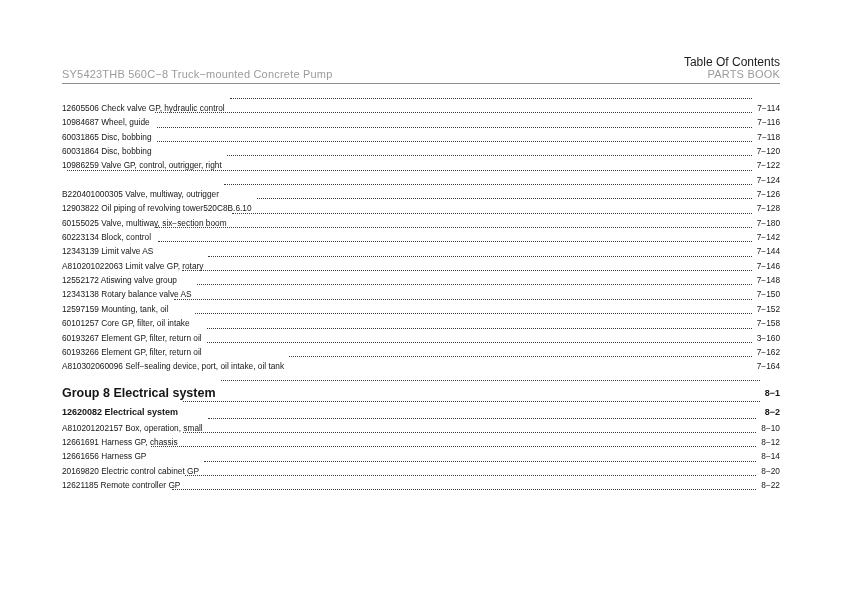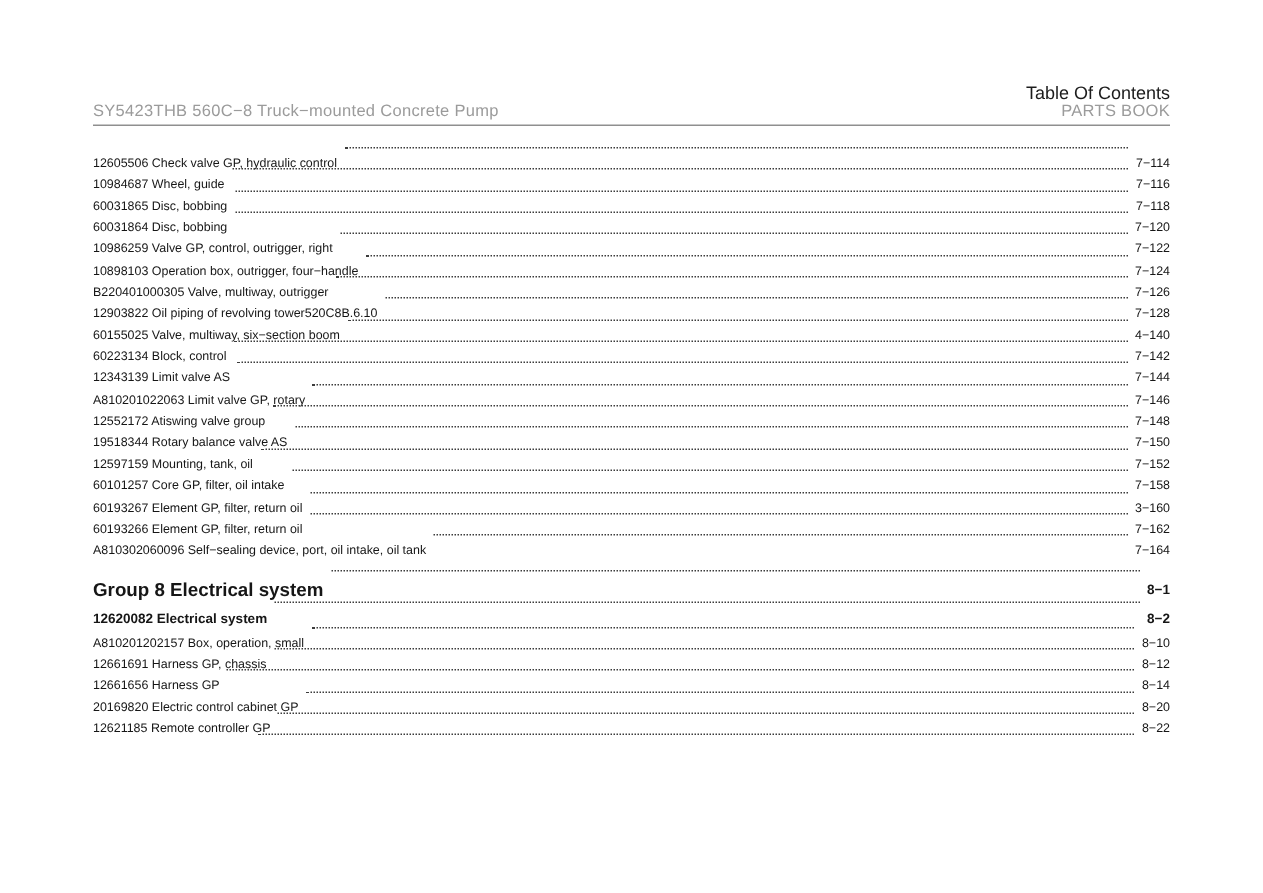--- a/index.html
+++ b/index.html
@@ -166,38 +166,37 @@
     <span class="lbl">60031864 Disc, bobbing</span>
     <span class="leader"></span>
     <span class="pg">7−120</span>
   </div>
         <div class="toc-row">
     <span class="lbl">10986259 Valve GP, control, outrigger, right</span>
     <span class="leader"></span>
     <span class="pg">7−122</span>
   </div>
         <div class="toc-row">
-    <span class="lbl">10898103 Operation box, outrigger, four−handle</span>
     <span class="leader"></span>
     <span class="pg">7−124</span>
   </div>
         <div class="toc-row">
     <span class="lbl">B220401000305 Valve, multiway, outrigger</span>
     <span class="leader"></span>
     <span class="pg">7−126</span>
   </div>
         <div class="toc-row">
     <span class="lbl">12903822 Oil piping of revolving tower520C8B.6.10</span>
     <span class="leader"></span>
     <span class="pg">7−128</span>
   </div>
         <div class="toc-row">
     <span class="lbl">60155025 Valve, multiway, six−section boom</span>
     <span class="leader"></span>
-    <span class="pg">4−140</span>
+    <span class="pg">7−180</span>
   </div>
         <div class="toc-row">
     <span class="lbl">60223134 Block, control</span>
     <span class="leader"></span>
     <span class="pg">7−142</span>
   </div>
         <div class="toc-row">
     <span class="lbl">12343139 Limit valve AS</span>
     <span class="leader"></span>
     <span class="pg">7−144</span>
@@ -206,21 +205,21 @@
     <span class="lbl">A810201022063 Limit valve GP, rotary</span>
     <span class="leader"></span>
     <span class="pg">7−146</span>
   </div>
         <div class="toc-row">
     <span class="lbl">12552172 Atiswing valve group</span>
     <span class="leader"></span>
     <span class="pg">7−148</span>
   </div>
         <div class="toc-row">
-    <span class="lbl">19518344 Rotary balance valve AS</span>
+    <span class="lbl">12343138 Rotary balance valve AS</span>
     <span class="leader"></span>
     <span class="pg">7−150</span>
   </div>
         <div class="toc-row">
     <span class="lbl">12597159 Mounting, tank, oil</span>
     <span class="leader"></span>
     <span class="pg">7−152</span>
   </div>
         <div class="toc-row">
     <span class="lbl">60101257 Core GP, filter, oil intake</span>

